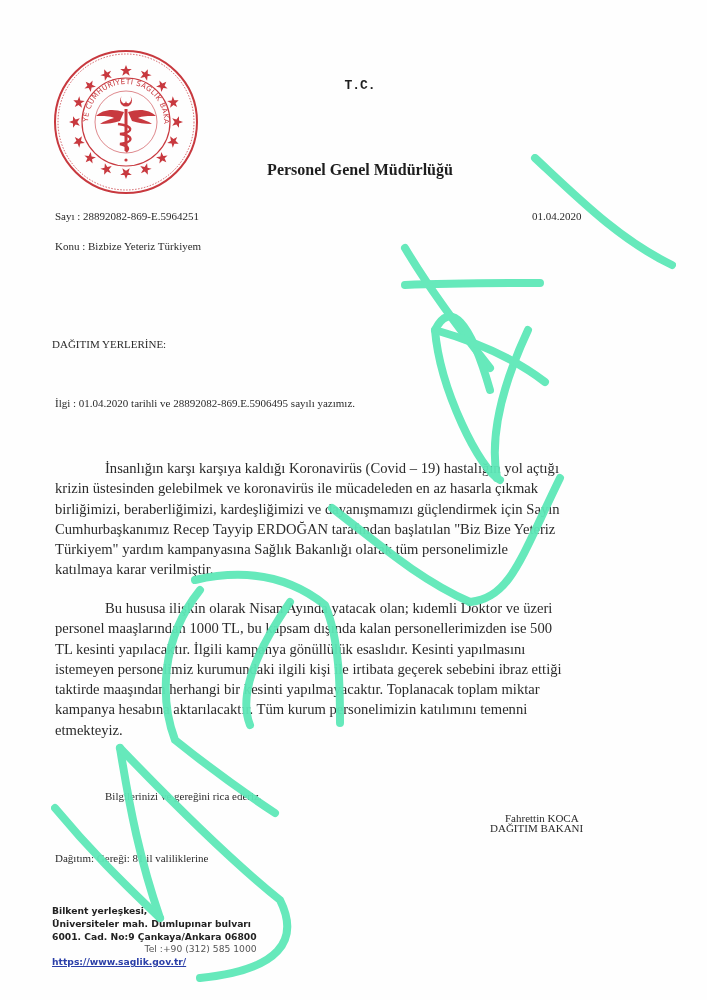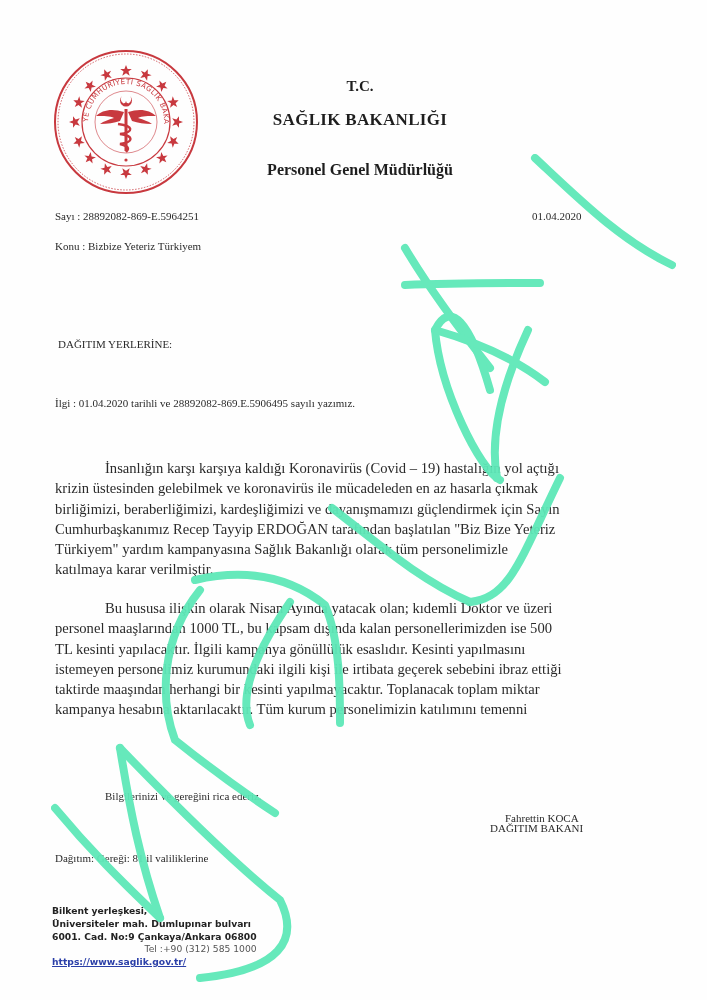--- a/index.html
+++ b/index.html
@@ -2,21 +2,21 @@
 <html><head>
   <meta charset="utf-8">
   <style>
     * { margin: 0; padding: 0; box-sizing: border-box; }
     html, body { width: 707px; height: 1000px; background: #fefefe; overflow: hidden; }
     body { position: relative; font-family: "Liberation Serif", "DejaVu Serif", serif; color: #2a2a2a; }
     .page { position: absolute; left: 0; top: 0; width: 707px; height: 1000px; }
     .abs { position: absolute; white-space: nowrap; }
     .logo { position: absolute; left: 52px; top: 48px; width: 148px; height: 148px; }
     .hdr { position: absolute; left: 230px; width: 260px; text-align: center; font-weight: bold; color: #1e1e1e; }
-    .hdr1 { top: 78px; font-size: 15px; }
+    .hdr1 { top: 78px; font-size: 13px; font-family: Liberation Mono, monospace; }
     .hdr2 { top: 110px; font-size: 17px; letter-spacing: 0.3px; }
     .hdr3 { top: 161px; font-size: 16px; }
     .meta { font-size: 11px; }
     .para { position: absolute; left: 55px; width: 600px; font-size: 14.6px; line-height: 20.3px; text-align: justify; }
     .para .ln { display: block; white-space: nowrap; }
     .indent { padding-left: 50px; }
     .footer { position: absolute; left: 52px; top: 905px; font-family: "DejaVu Sans", sans-serif; font-size: 9.2px; line-height: 12.8px; font-weight: bold; color: #222; }
     .footer .tel { font-weight: normal; color: #555; text-align: right; }
     .footer .url { color: #2b3fa8; text-decoration: underline; font-weight: bold; }
     svg.scribble { position: absolute; left: 0; top: 0; width: 707px; height: 1000px; pointer-events: none; }
@@ -93,46 +93,46 @@
     <path d="M70,48 a6,6 0 1,0 8,0 a5,5 0 1,1 -8,0z" fill="#c8393f"></path>
     <path d="M74,53 l0.8,2 2,0 -1.6,1.2 0.6,2 -1.8,-1.2 -1.8,1.2 0.6,-2 -1.6,-1.2 2,0z" fill="#c8393f"></path>
     <path d="M72,64 C60,60 50,62 44,68 C52,68 58,68 62,70 C56,72 52,73 48,76 C56,76 62,75 68,73z" fill="#c8393f"></path>
     <path d="M76,64 C88,60 98,62 104,68 C96,68 90,68 86,70 C92,72 96,73 100,76 C92,76 86,75 80,73z" fill="#c8393f"></path>
     <rect x="72.5" y="61" width="3" height="42" fill="#c8393f"></rect>
     <path d="M66,76 C82,78 82,84 68,86 C82,88 82,94 68,96 C76,98 78,100 74,104" fill="none" stroke="#c8393f" stroke-width="2.4"></path>
     <circle cx="74" cy="112" r="1.6" fill="#c8393f"></circle>
   </svg>
 
   <div class="hdr hdr1">T.C.</div>
-  <div class="hdr hdr2">SAĞLIK  BAKANLIĞI</div>
   <div class="hdr hdr3">Personel Genel Müdürlüğü</div>
 
   <div class="abs meta" style="left:55px; top:210px;">Sayı : 28892082-869-E.5964251</div>
   <div class="abs meta" style="left:532px; top:210px;">01.04.2020</div>
   <div class="abs meta" style="left:55px; top:240px;">Konu : Bizbize Yeteriz Türkiyem</div>
 
-  <div class="abs meta" style="left:58px; top:338px;">DAĞITIM YERLERİNE:</div>
+  <div class="abs meta" style="left:52px; top:338px;">DAĞITIM YERLERİNE:</div>
   <div class="abs meta" style="left:55px; top:397px;">İlgi :  01.04.2020 tarihli ve 28892082-869.E.5906495 sayılı yazımız.</div>
 
   <div class="para" style="top:458px;">
     <span class="ln indent">İnsanlığın karşı karşıya kaldığı Koronavirüs (Covid – 19) hastalığın yol açtığı</span>
     <span class="ln">krizin üstesinden gelebilmek ve koronavirüs ile mücadeleden en az hasarla çıkmak</span>
     <span class="ln">birliğimizi, beraberliğimizi, kardeşliğimizi ve dayanışmamızı güçlendirmek için Sayın</span>
     <span class="ln">Cumhurbaşkanımız Recep Tayyip ERDOĞAN tarafından başlatılan "Biz Bize Yeteriz</span>
     <span class="ln">Türkiyem" yardım kampanyasına Sağlık Bakanlığı olarak tüm personelimizle</span>
     <span class="ln">katılmaya karar verilmiştir.</span>
   </div>
 
   <div class="para" style="top:598px;">
     <span class="ln indent">Bu hususa ilişkin olarak Nisan Ayında yatacak olan; kıdemli Doktor ve üzeri</span>
     <span class="ln">personel maaşlarından 1000 TL, bu kapsam dışında kalan personellerimizden ise 500</span>
     <span class="ln">TL kesinti yapılacaktır. İlgili kampanya gönüllülük esaslıdır. Kesinti yapılmasını</span>
     <span class="ln">istemeyen personelimiz kurumundaki ilgili kişi ile irtibata geçerek sebebini ibraz ettiği</span>
     <span class="ln">taktirde maaşından herhangi bir kesinti yapılmayacaktır. Toplanacak toplam miktar</span>
     <span class="ln">kampanya hesabına aktarılacaktır. Tüm kurum personelimizin katılımını temenni</span>
+    <span class="ln">etmekteyiz.</span>
   </div>
 
   <div class="abs meta" style="left:105px; top:790px;">Bilgilerinizi ve gereğini rica ederiz.</div>
 
   <div class="abs meta" style="left:490px; top:822px;">DAĞITIM BAKANI</div>
   <div class="abs meta" style="left:505px; top:812px;">Fahrettin KOCA</div>
 
   <div class="abs meta" style="left:55px; top:852px;">Dağıtım: Gereği: 81 il valiliklerine</div>
 
   <div class="footer">

